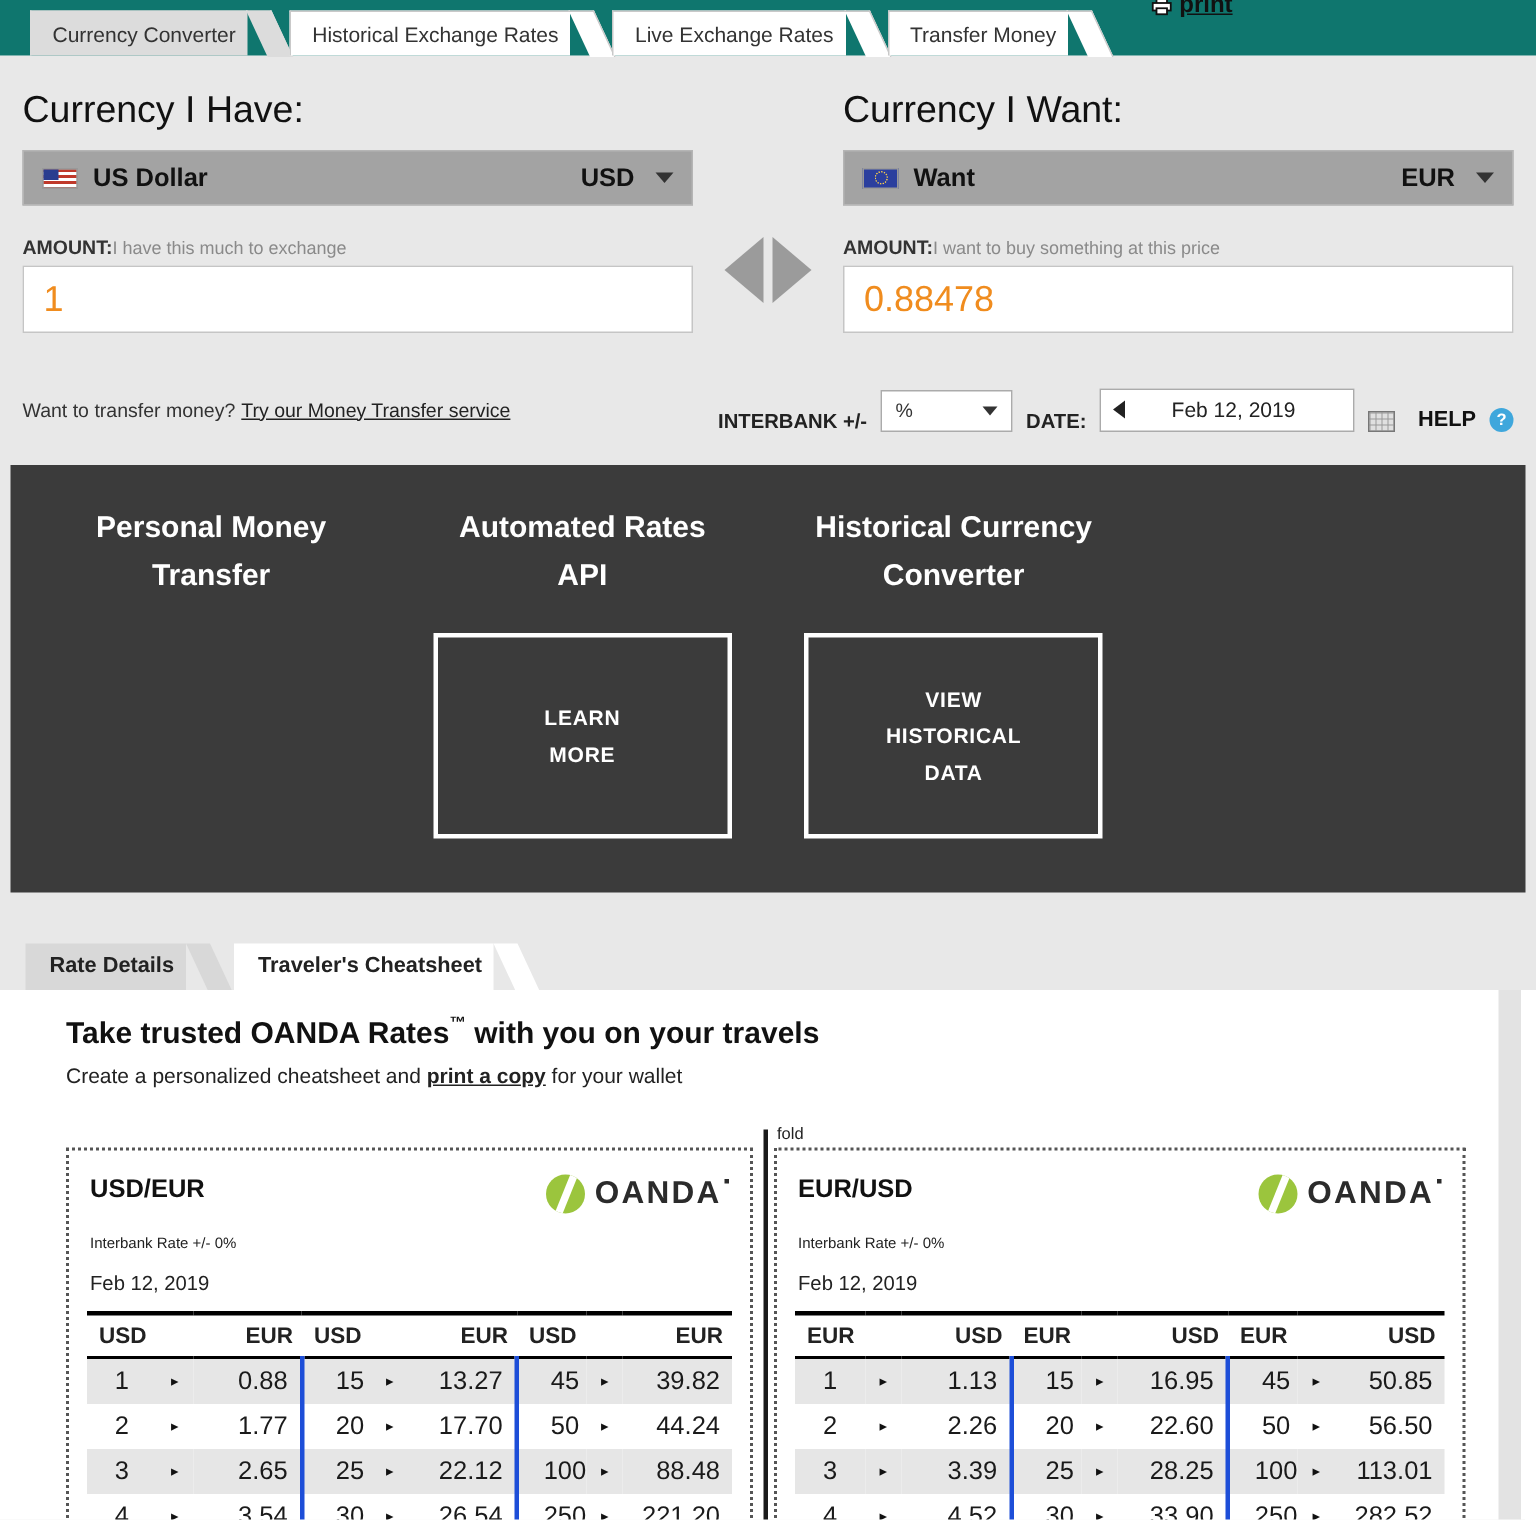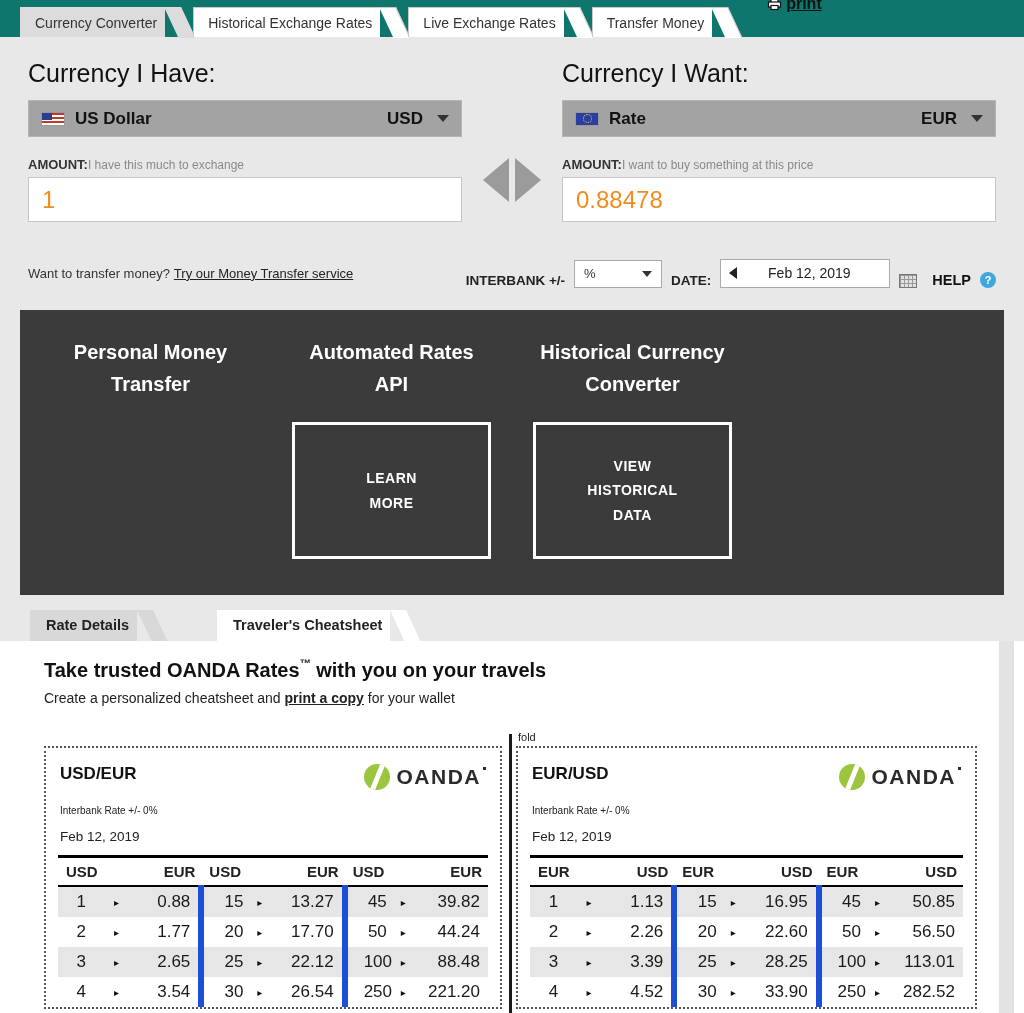--- a/index.html
+++ b/index.html
@@ -11,21 +11,21 @@
   .ttab { position: relative; height: 30px; line-height: 30px; padding: 0 8px 0 14px; font-size: 14px; color: #333;
           margin-right: 28px; background: #fff; border: 1px solid #c9c9c9; border-right: none; border-bottom: none; cursor: pointer; white-space: nowrap; }
   .ttab::after { content: ""; position: absolute; top: -1px; right: -16px; width: 16px; height: 30px; background: inherit;
           border-top: 1px solid #c9c9c9; border-right: 1px solid #c9c9c9; transform: skewX(25deg); transform-origin: top left; }
   .ttab.active { background: #dcdcdc; border-color: #dcdcdc; }
   .ttab.active::after { border-color: #dcdcdc; }
   .print-link { display: flex; gap: 3px; margin-left: 26px; margin-bottom: 24px; cursor: pointer; }
   .print-link span { font-size: 16px; color: #111; text-decoration: underline; font-weight: bold; }
 
   
-  .graybody { background: #e8e8e8; padding: 14px 20px 0; }
+  .graybody { background: #e8e8e8; padding: 14px 7px 0; }
 
   .conv { display: grid; grid-template-columns: 1fr 100px 1fr; padding: 0 8px; }
   .conv h2 { font-size: 25px; font-weight: 400; color: #111; margin: 8px 0 12px; }
   .sel { height: 37px; background: #a3a3a3; border: 1px solid #b5b5b5; display: flex; align-items: center; padding: 0 12px; gap: 10px; cursor: pointer; }
   .flag { width: 24px; height: 14px; position: relative; border: 1px solid #999; flex: 0 0 auto; }
   .flag-us { background: repeating-linear-gradient(180deg, #c0392b 0 2px, #fff 2px 4px); }
   .flag-us::after { content: ""; position: absolute; left: 0; top: 0; width: 10px; height: 7px; background: #2a3d8f; }
   .flag-eu { background: #2b3f9e; display: flex; align-items: center; justify-content: center; }
   .flag-eu::after { content: ""; width: 7px; height: 7px; border: 1px dotted #ffd24a; border-radius: 50%; }
   .cname { font-weight: bold; font-size: 17px; flex: 1; color: #111; }
@@ -60,21 +60,21 @@
   
   .banner { margin-top: 22px; background: #3b3b3b; display: grid; grid-template-columns: repeat(4, 1fr); padding: 26px 10px 36px; }
   .bcol { display: flex; flex-direction: column; align-items: center; }
   .btitle { color: #fff; font-size: 20px; font-weight: bold; text-align: center; line-height: 1.6; white-space: pre-line; margin-bottom: 22px; min-height: 64px; }
   .bbtn { width: 205px; height: 140px; display: flex; align-items: center; justify-content: center; text-align: center;
           font-weight: bold; letter-spacing: .5px; line-height: 1.75; white-space: pre-line; cursor: pointer; }
   .bbtn.green { background: #7fa22c; color: #333; font-size: 15px; }
   .bbtn.outline { background: transparent; border: 3px solid #fff; color: #fff; font-size: 14px; width: 199px; height: 137px; }
 
   
-  .tabs2 { display: flex; align-items: flex-start; margin-top: 15px; padding-left: 10px; height: 31px; gap: 48px; }
+  .tabs2 { display: flex; align-items: flex-start; margin-top: 34px; padding-left: 10px; height: 31px; }
   .dtab { position: relative; height: 31px; line-height: 31px; padding: 0 8px 0 16px; font-size: 14.5px; font-weight: bold; color: #222;
           margin-right: 32px; cursor: pointer; white-space: nowrap; }
   .dtab::after { content: ""; position: absolute; top: 0; right: -16px; width: 16px; height: 31px; background: inherit;
           transform: skewX(25deg); transform-origin: top left; }
   .dtab.inactive { background: #d8d8d8; }
   .dtab.active { background: #fff; }
 
   
   .lower { background: #fff; position: relative; padding: 18px 44px 0; min-height: 380px; }
   .scroll-gutter { position: absolute; top: 0; right: 10px; width: 15px; height: 100%; background: #e3e3e3; }
@@ -102,21 +102,21 @@
 
   .rate-table { width: 100%; border-collapse: collapse; table-layout: fixed; }
   .rate-table thead th { border-top: 3px solid #000; border-bottom: 2px solid #000; font-size: 15px; padding: 5px 0; background: #fff; }
   .rate-table th.hl { text-align: left; padding-left: 8px; }
   .rate-table th.hr { text-align: right; padding-right: 6px; }
   .rate-table tbody td { font-size: 17px; padding: 5px 0; color: #1a1a1a; }
   .rate-table td.num { text-align: center; }
   .rate-table td.arr { text-align: center; font-size: 10px; color: #111; }
   .rate-table td.val { text-align: right; padding-right: 8px; }
   .rate-table tbody tr:nth-child(odd) { background: #e6e6e6; }
-  .rate-table tbody td.gsep { border-left: 6px solid #1d4ed8; padding-left: 16px; }
+  .rate-table tbody td.gsep { border-left: 3px solid #1d4ed8; padding-left: 16px; }
 </style>
 </head>
 <body>
 
 <div class="tabbar">
   <div class="ttab active">Currency Converter</div>
   <div class="ttab">Historical Exchange Rates</div>
   <div class="ttab">Live Exchange Rates</div>
   <div class="ttab">Transfer Money</div>
   <div class="print-link">
@@ -149,21 +149,21 @@
 
     <div class="swap">
       <div class="tri-left"></div>
       <div class="tri-right"></div>
     </div>
 
     <div class="col">
       <h2>Currency I Want:</h2>
       <div class="sel">
         <div class="flag flag-eu"></div>
-        <div class="cname">Rate</div>
+        <div class="cname">Want</div>
         <div class="ccode">EUR</div>
         <div class="caret"></div>
       </div>
       <div class="amt-row">
         <span class="amt-label">AMOUNT:</span>
         <span class="amt-hint">I want to buy something at this price</span>
       </div>
       <div class="amt-input">0.88478</div>
     </div>
   </div>

